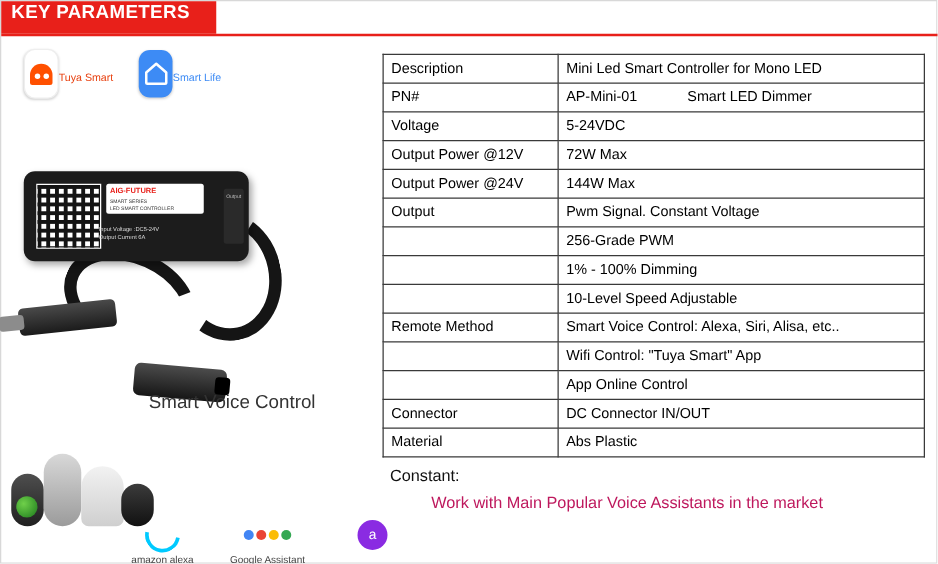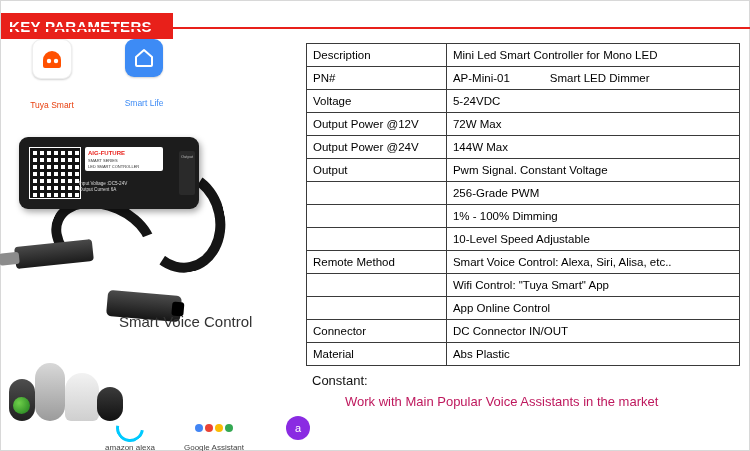--- a/index.html
+++ b/index.html
@@ -25,22 +25,21 @@
 
   
   .banner {
     position: absolute;
     left: 0;
     top: 0;
     width: 172px;
     height: 26px;
     background: #e8201a;
     display: flex;
-    align-items: center;
-    margin-top: 12px;
+    align-items: flex-start;
   }
   .banner-text {
     color: #ffffff;
     font-size: 15px;
     font-weight: bold;
     letter-spacing: 0.3px;
     padding-left: 8px;
   }
   .banner-rule {
     position: absolute;
@@ -63,24 +62,23 @@
   
   .app-icons {
     position: absolute;
     left: 18px;
     top: 8px;
     display: flex;
     gap: 26px;
   }
   .app-icon-block {
     display: flex;
-    flex-direction: column;
+    flex-direction: row;
     align-items: center;
     width: 66px;
-    gap: 16px;
   }
   .app-icon-tile {
     width: 38px;
     height: 38px;
     border-radius: 9px;
     display: flex;
     align-items: center;
     justify-content: center;
     box-shadow: 0 1px 2px rgba(0,0,0,0.18);
   }

